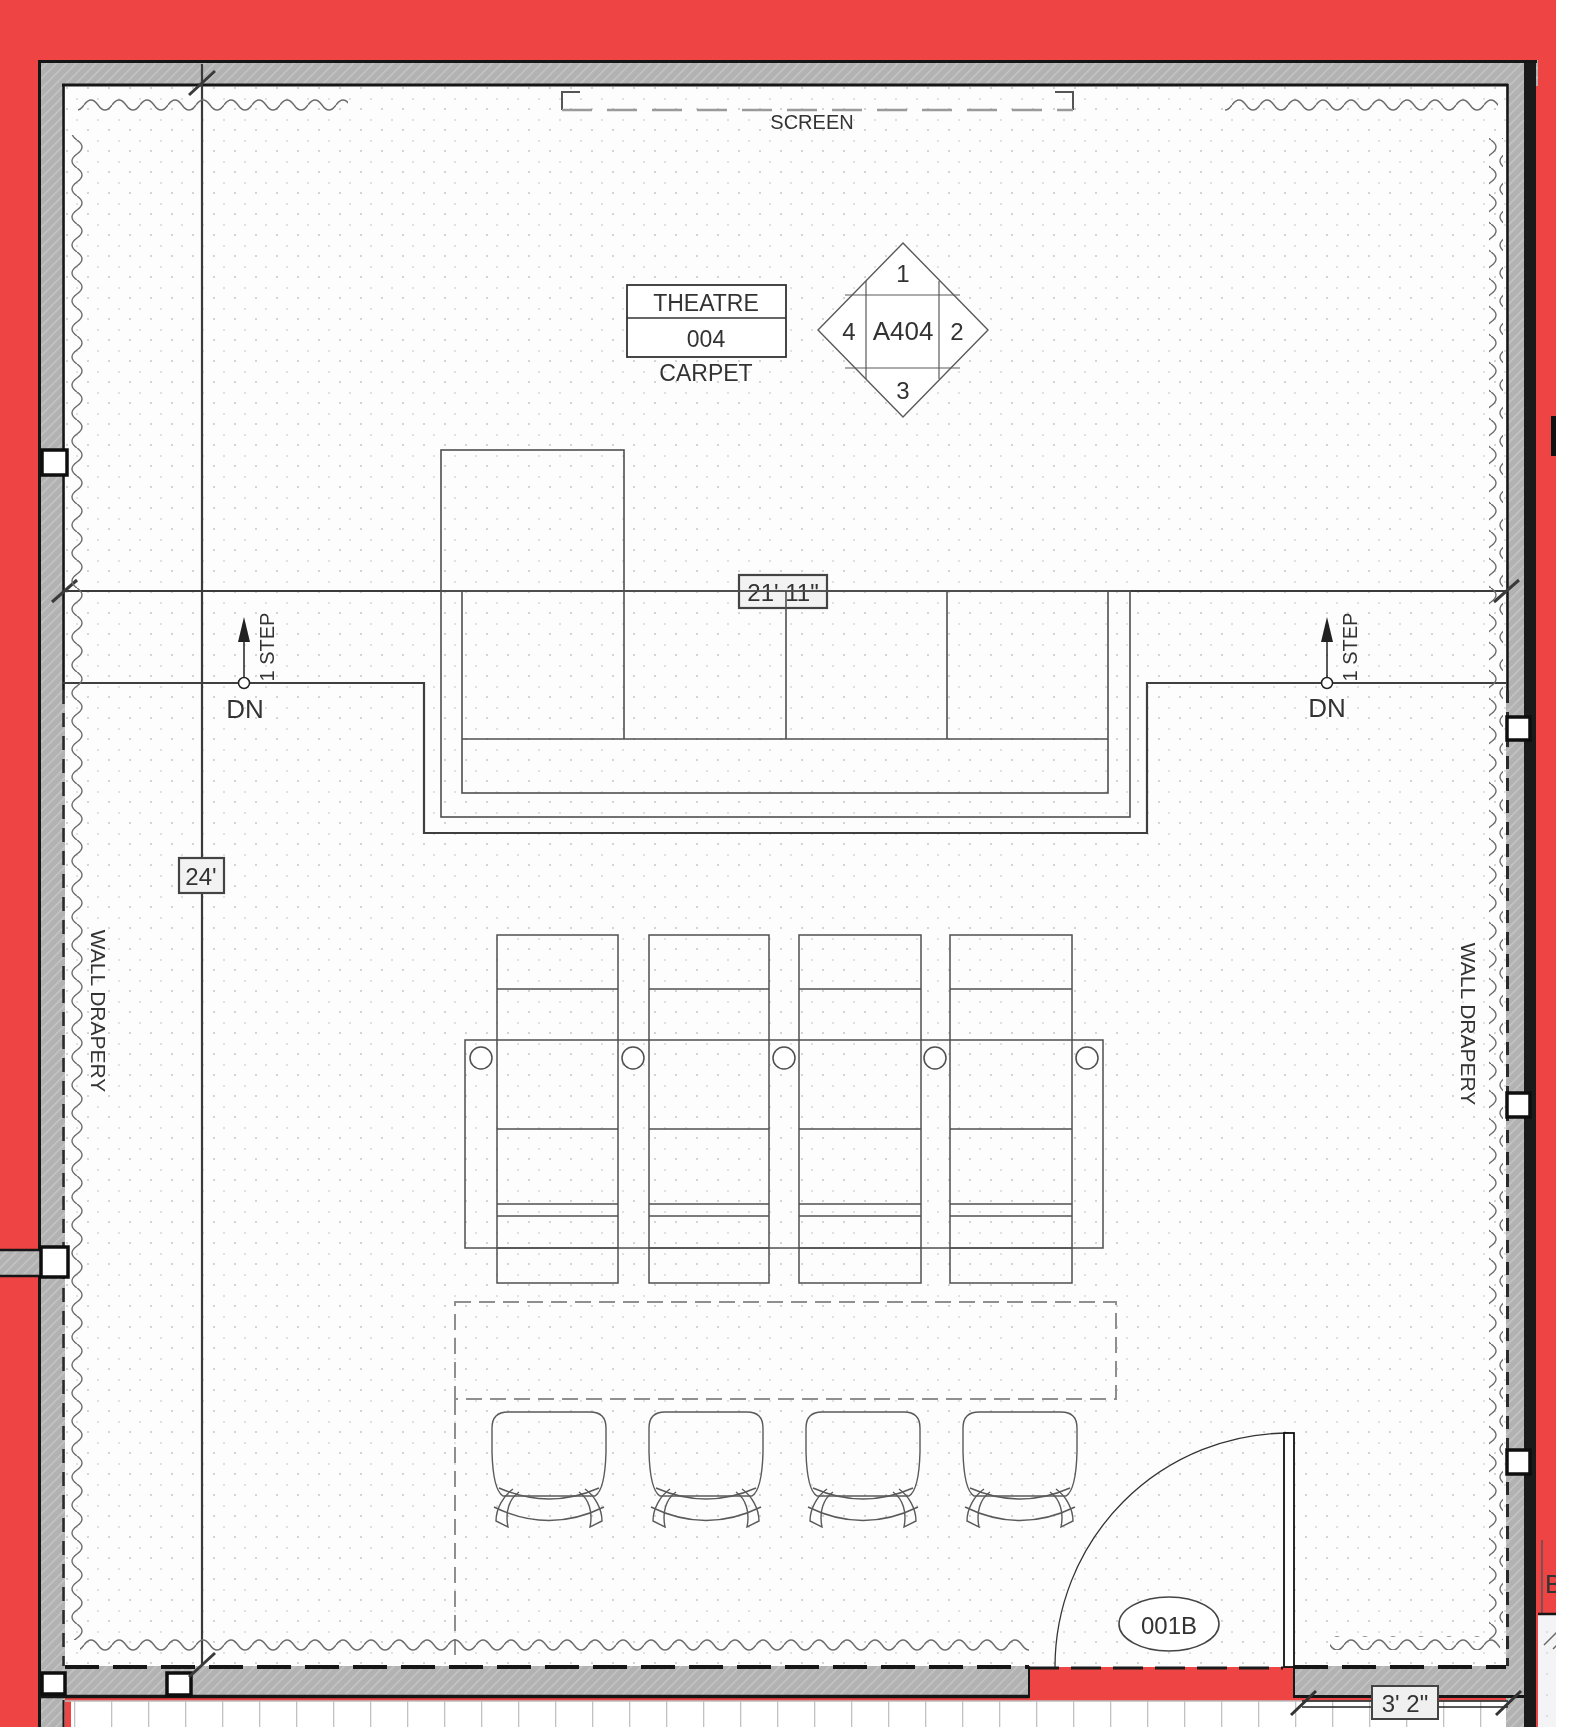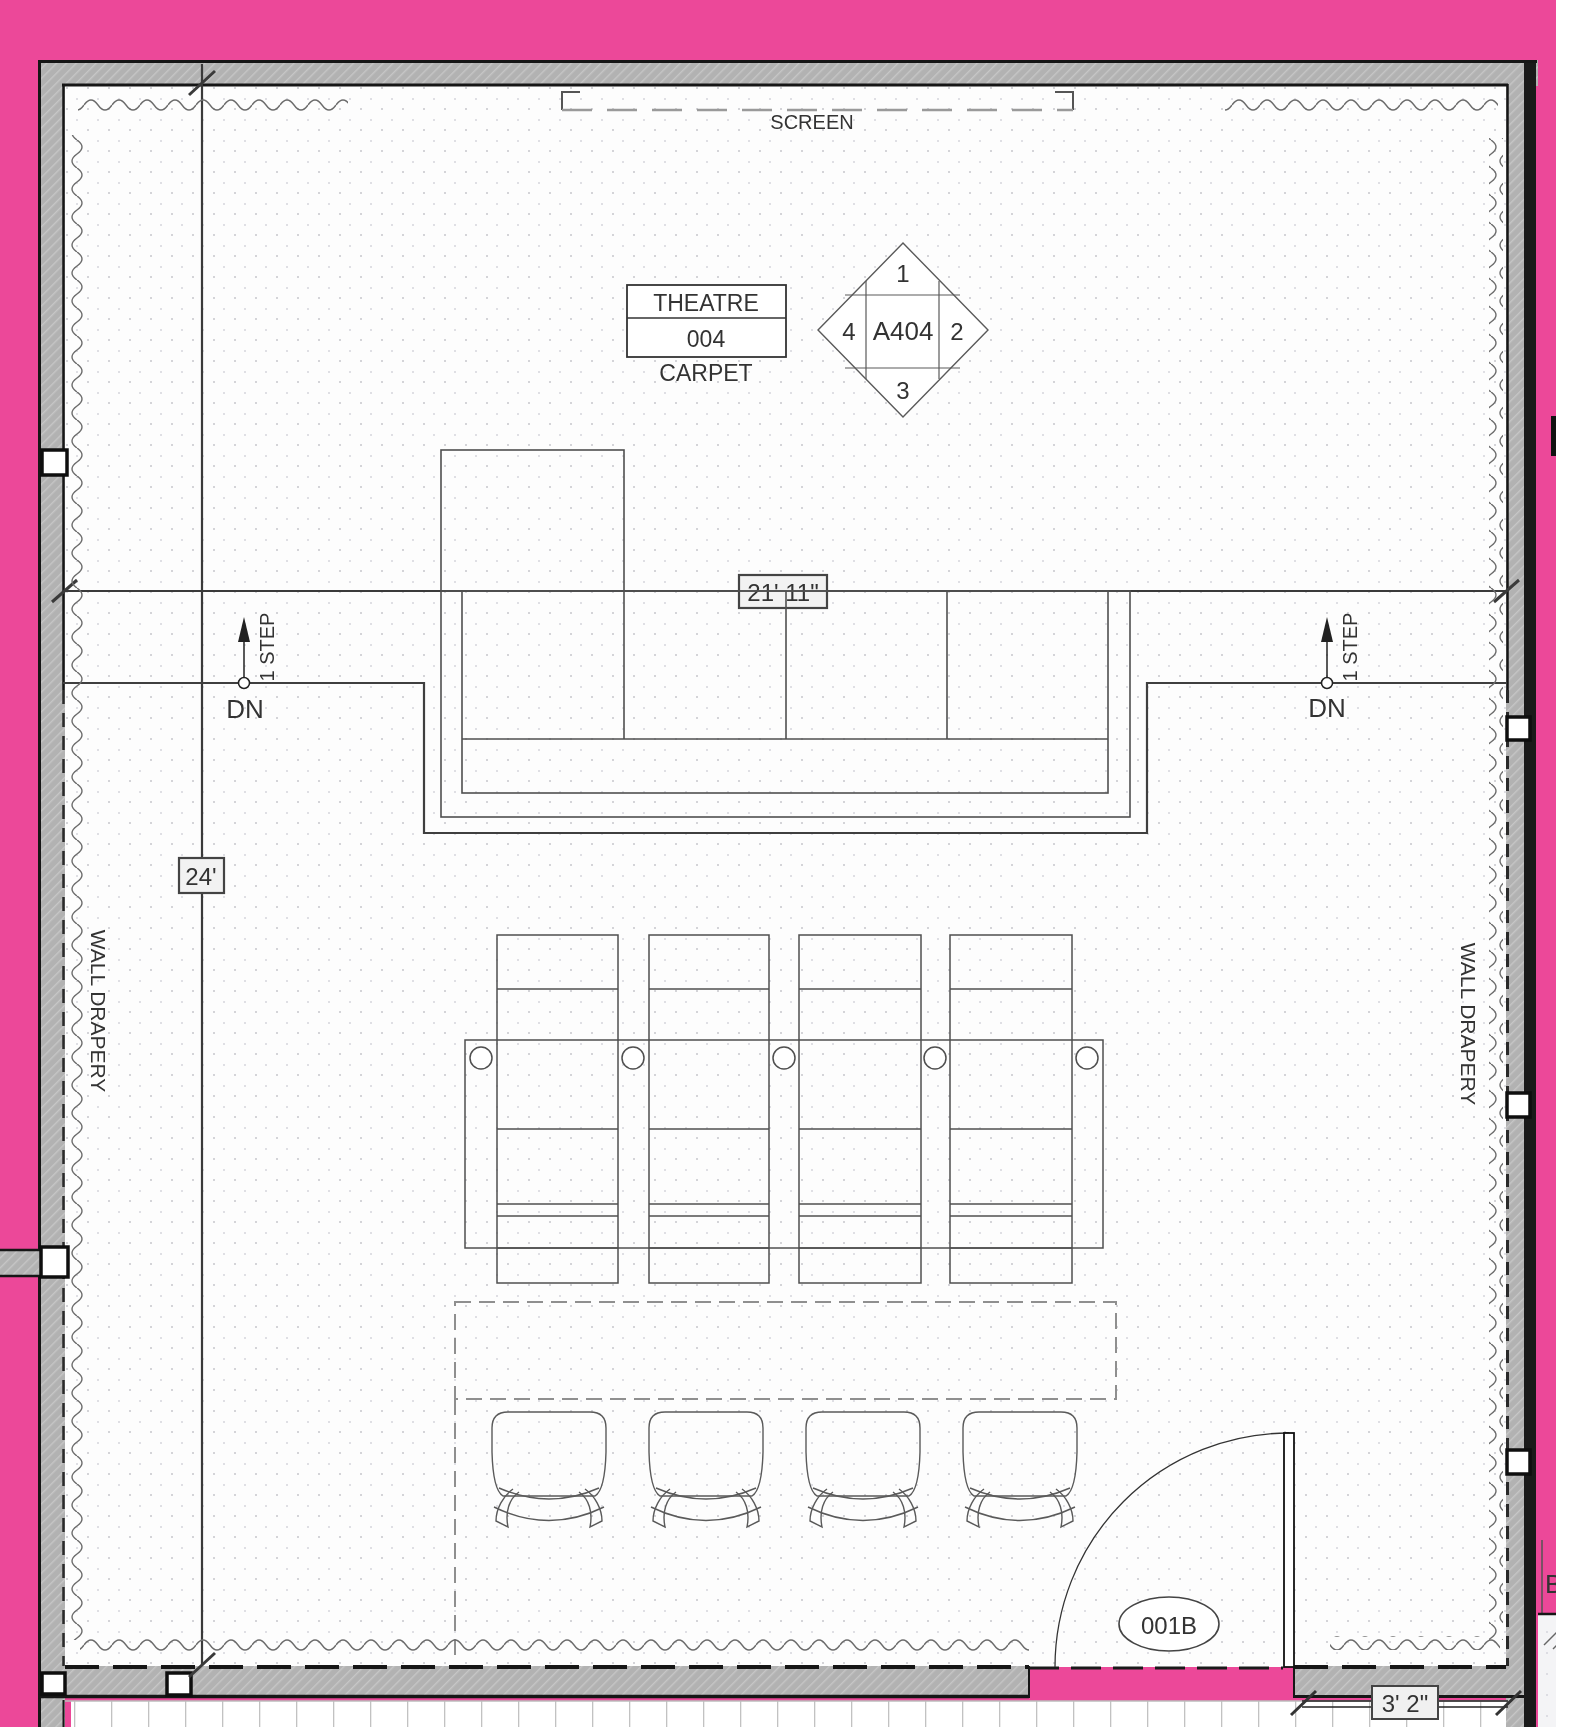--- a/index.html
+++ b/index.html
@@ -1,16 +1,16 @@
 <!DOCTYPE html>
 <html><head>
 <meta charset="utf-8">
 <style>
   html,body{margin:0;padding:0;background:#ffffff;}
-  .sheet{position:relative;width:1556px;height:1727px;background:#ec4899;overflow:hidden;}
+  .sheet{position:relative;width:1556px;height:1727px;background:#ef4444;overflow:hidden;}
   svg{display:block;}
   text{font-family:"Liberation Sans","DejaVu Sans",sans-serif;fill:#333;}
   .t-mid{text-anchor:middle;dominant-baseline:central;}
 </style>
 </head>
 <body>
 
 <div class="sheet">
 <svg width="1580" height="1727" viewBox="0 0 1580 1727">
   <defs>

